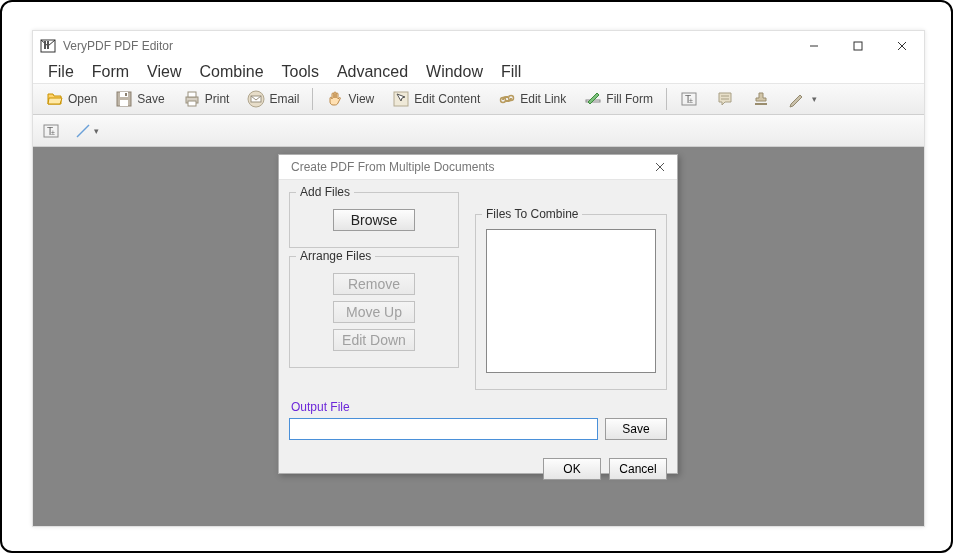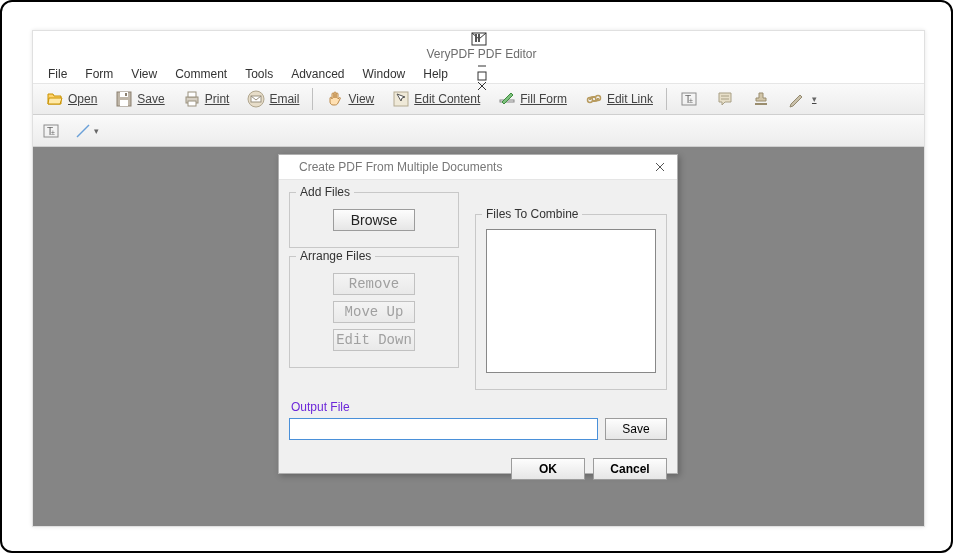--- a/index.html
+++ b/index.html
@@ -11,69 +11,69 @@
   position: absolute;
   left: 30px; top: 28px;
   width: 893px; height: 497px;
   background: #fff;
   border: 1px solid #e0e0e0;
   box-shadow: 0 0 4px rgba(0,0,0,.1);
 }
 
 .titlebar {
   height: 30px; display: flex; align-items: center; padding-left: 6px;
-  font-size: 12px; color: #6d6d6d; flex-direction: column;
+  font-size: 12px; color: #6d6d6d;
 }
 .titlebar .app-icon { width: 18px; height: 18px; margin-right: 6px; display:inline-flex; align-items:center; justify-content:center; }
 .titlebar .spacer { flex: 1; }
 .titlebar .win-btn { width: 44px; height: 30px; display:flex; align-items:center; justify-content:center; color:#555; font-size: 11px; }
 
-.menubar { height: 22px; padding-left: 6px; display: flex; align-items: flex-end; gap: 0; font-size: 12px; color:#333; }
+.menubar { height: 22px; padding-left: 6px; display: flex; align-items: flex-end; gap: 0; font-size: 16px; color:#333; }
 .menubar .menu-item { padding: 2px 9px; }
 
-.toolbar { height: 32px; border-top: 1px solid #e6e6e6; border-bottom: 1px solid #cfcfcf; background: linear-gradient(#fafafa,#ececec); display:flex; align-items:center; padding-left:4px; gap:0; font-size:12px; color:#444;text-decoration:underline; }
+.toolbar { height: 32px; border-top: 1px solid #e6e6e6; border-bottom: 1px solid #cfcfcf; background: linear-gradient(#fafafa,#ececec); display:flex; align-items:center; padding-left:4px; gap:0; font-size:12px; color:#444; }
 .toolbar .tb-btn { display:flex; align-items:center; gap:4px; padding: 3px 8px; border:1px solid transparent; border-radius:3px; }
 .toolbar .sep { width:1px; height:22px; background:#bfbfbf; margin:0 4px; }
 .toolbar .tb-icon, .toolbar2 .tb-icon { width:18px; height:18px; display:inline-flex; align-items:center; justify-content:center; }
 .toolbar .chev { margin-left:2px; font-size:9px; color:#666; }
 
 .toolbar2 { height: 32px; border-bottom: 1px solid #cfcfcf; background: linear-gradient(#fafafa,#ececec); display:flex; align-items:center; padding-left:4px; gap:4px; }
 .toolbar2 .tb-btn { display:flex; align-items:center; padding:3px 4px; border:1px solid transparent; border-radius:3px; }
 .toolbar2 .chev { margin-left:2px; font-size:9px; color:#666; }
 
 .workspace { position:absolute; left:0; right:0; top:116px; bottom:0; background:#858585; }
 
 .dialog {
   position:absolute; left:245px; top:123px; width:400px; height:320px;
   background:#f0f0f0; border:1px solid #b0b0b0; box-shadow: 2px 2px 6px rgba(0,0,0,.25);
 }
-.dialog .dlg-titlebar { height:25px; background:#fff; display:flex; align-items:center; padding-left:20px; font-size:12px; color:#777; border-bottom:1px solid #e5e5e5;}
+.dialog .dlg-titlebar { height:25px; background:#fff; display:flex; align-items:center; padding-left:12px; font-size:12px; color:#777; border-bottom:1px solid #e5e5e5;}
 .dialog .dlg-titlebar .spacer{flex:1}
 .dialog .dlg-close { width:34px; height:25px; display:flex; align-items:center; justify-content:center; color:#555; font-size:13px;}
 
 .groupbox { border:1px solid #c8c8c8; margin:8px; padding:14px 10px 10px; position:relative; font-size:12px; }
 .groupbox .legend { position:absolute; top:-8px; left:6px; background:#f0f0f0; padding:0 4px; color:#333; }
 
 .dlg-body { display:flex; padding:4px 2px 0; }
 .dlg-left { width:186px; }
 .dlg-right { flex:1; }
 
 .win-btn-std { display:block; width:82px; height:22px; font-size:14px; background:linear-gradient(#fdfdfd,#e6e6e6); border:1px solid #9c9c9c; margin:2px auto 6px; color:#222;}
-.win-btn-std:disabled { color:#a0a0a0; background:linear-gradient(#f4f4f4,#e9e9e9); border-color:#c1c1c1;font-family:Liberation Mono, monospace;}
+.win-btn-std:disabled { color:#a0a0a0; background:linear-gradient(#f4f4f4,#e9e9e9); border-color:#c1c1c1;}
 
 .filelist { background:#fff; border:1px solid #888; height:144px; }
 
 .output-row { padding:0 10px 4px; }
 .output-label { font-size:12px; color:#6d28d9; padding:2px 2px 4px; }
 .output-controls { display:flex; gap:7px; align-items:center; }
 .output-controls input[type=text]{ flex:1; height:22px; border:1px solid #4a90d9; background:#fff; font-size:12px; padding:0 4px; outline:none; }
 .output-controls .save-btn { width:62px; height:22px; font-size:12px; background:linear-gradient(#fdfdfd,#e6e6e6); border:1px solid #9c9c9c;}
 
 .dlg-footer { display:flex; justify-content:flex-end; gap:8px; padding:14px 10px 10px; }
-.dlg-footer button { width:74px; height:22px; font-size:12px; background:linear-gradient(#fdfdfd,#e6e6e6); border:1px solid #9c9c9c;font-weight:bold;}
+.dlg-footer button { width:58px; height:22px; font-size:12px; background:linear-gradient(#fdfdfd,#e6e6e6); border:1px solid #9c9c9c;}
 
 svg { display:block; }
 </style>
 </head>
 <body>
 
 <div class="outer-frame">
 
 <div class="app-window">
 
@@ -102,25 +102,25 @@
             <line x1="1" y1="1" x2="9" y2="9" stroke="#333"></line>
             <line x1="9" y1="1" x2="1" y2="9" stroke="#333"></line>
           </svg>
         </div>
   </div>
 
   <div class="menubar">
     <div class="menu-item">File</div>
     <div class="menu-item">Form</div>
     <div class="menu-item">View</div>
-    <div class="menu-item">Comment</div>
+    <div class="menu-item">Combine</div>
     <div class="menu-item">Tools</div>
     <div class="menu-item">Advanced</div>
     <div class="menu-item">Window</div>
-    <div class="menu-item">Help</div>
+    <div class="menu-item">Fill</div>
   </div>
 
   <div class="toolbar">
     <div class="tb-btn">
       <span class="tb-icon">
             <svg width="18" height="18" viewBox="0 0 18 18">
               <path d="M2 4h5l1 2h7v8H2z" fill="#ffd36b" stroke="#c99200"></path>
               <path d="M3 8h13l-2 6H2z" fill="#ffe9a8" stroke="#c99200"></path>
             </svg>
           </span>
@@ -171,35 +171,35 @@
             <svg width="18" height="18" viewBox="0 0 18 18">
               <rect x="2" y="2" width="14" height="14" fill="#efe9d8" stroke="#b3aa91"></rect>
               <path d="M5 4l4 7 1-3 3-1z" fill="#fff" stroke="#555"></path>
             </svg>
           </span>
       <span>Edit Content</span>
     </div>
     <div class="tb-btn">
       <span class="tb-icon">
             <svg width="18" height="18" viewBox="0 0 18 18">
-              <rect x="2" y="10" width="14" height="2" fill="none" stroke="#888"></rect>
-              <path d="M4 12L13 3l2 2-9 9z" fill="#7ec07e" stroke="#3d8d3d"></path>
-            </svg>
-          </span>
-      <span>Fill Form</span>
-    </div>
-    <div class="tb-btn">
-      <span class="tb-icon">
-            <svg width="18" height="18" viewBox="0 0 18 18">
               <path d="M5 10a3 3 0 013-3h2M13 8a3 3 0 01-3 3H8" fill="none" stroke="#b89b5e" stroke-width="2"></path>
               <circle cx="5" cy="10" r="2.5" fill="none" stroke="#b89b5e" stroke-width="1.5"></circle>
               <circle cx="13" cy="8" r="2.5" fill="none" stroke="#b89b5e" stroke-width="1.5"></circle>
             </svg>
           </span>
       <span>Edit Link</span>
+    </div>
+    <div class="tb-btn">
+      <span class="tb-icon">
+            <svg width="18" height="18" viewBox="0 0 18 18">
+              <rect x="2" y="10" width="14" height="2" fill="none" stroke="#888"></rect>
+              <path d="M4 12L13 3l2 2-9 9z" fill="#7ec07e" stroke="#3d8d3d"></path>
+            </svg>
+          </span>
+      <span>Fill Form</span>
     </div>
     <div class="sep"></div>
     <div class="tb-btn">
       <span class="tb-icon">
             <svg width="18" height="18" viewBox="0 0 18 18">
               <rect x="2" y="3" width="14" height="12" fill="none" stroke="#8c8c8c"></rect>
               <text x="5" y="13" font-size="10" fill="#666" font-family="serif">T</text>
               <text x="9" y="13" font-size="7" fill="#666" font-family="serif">±</text>
             </svg>
           </span>

